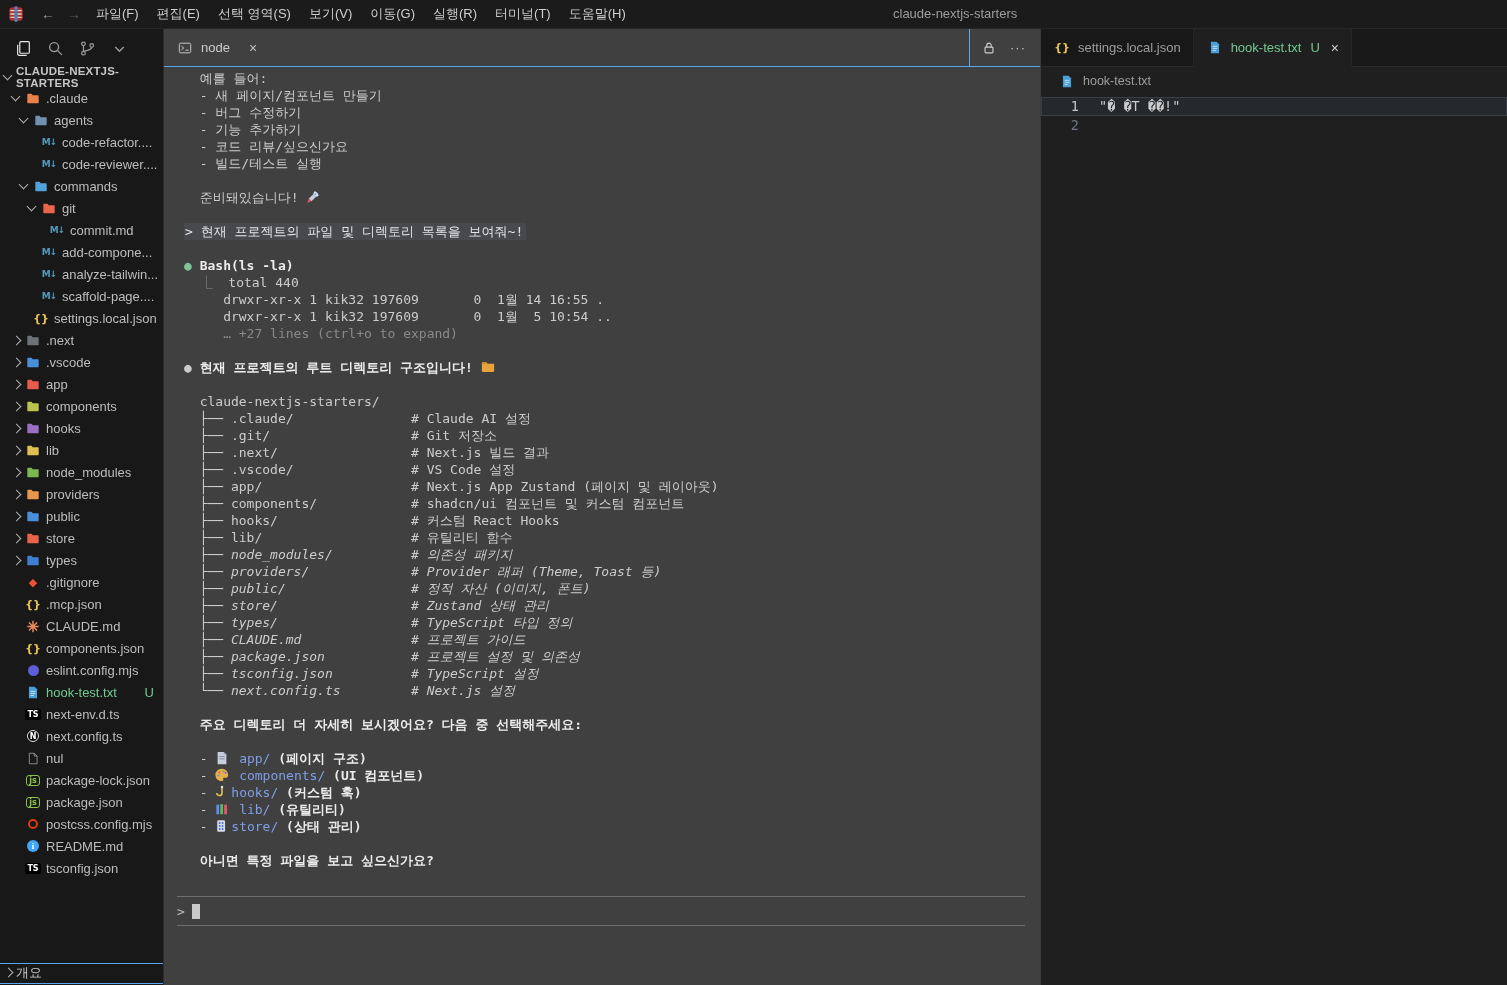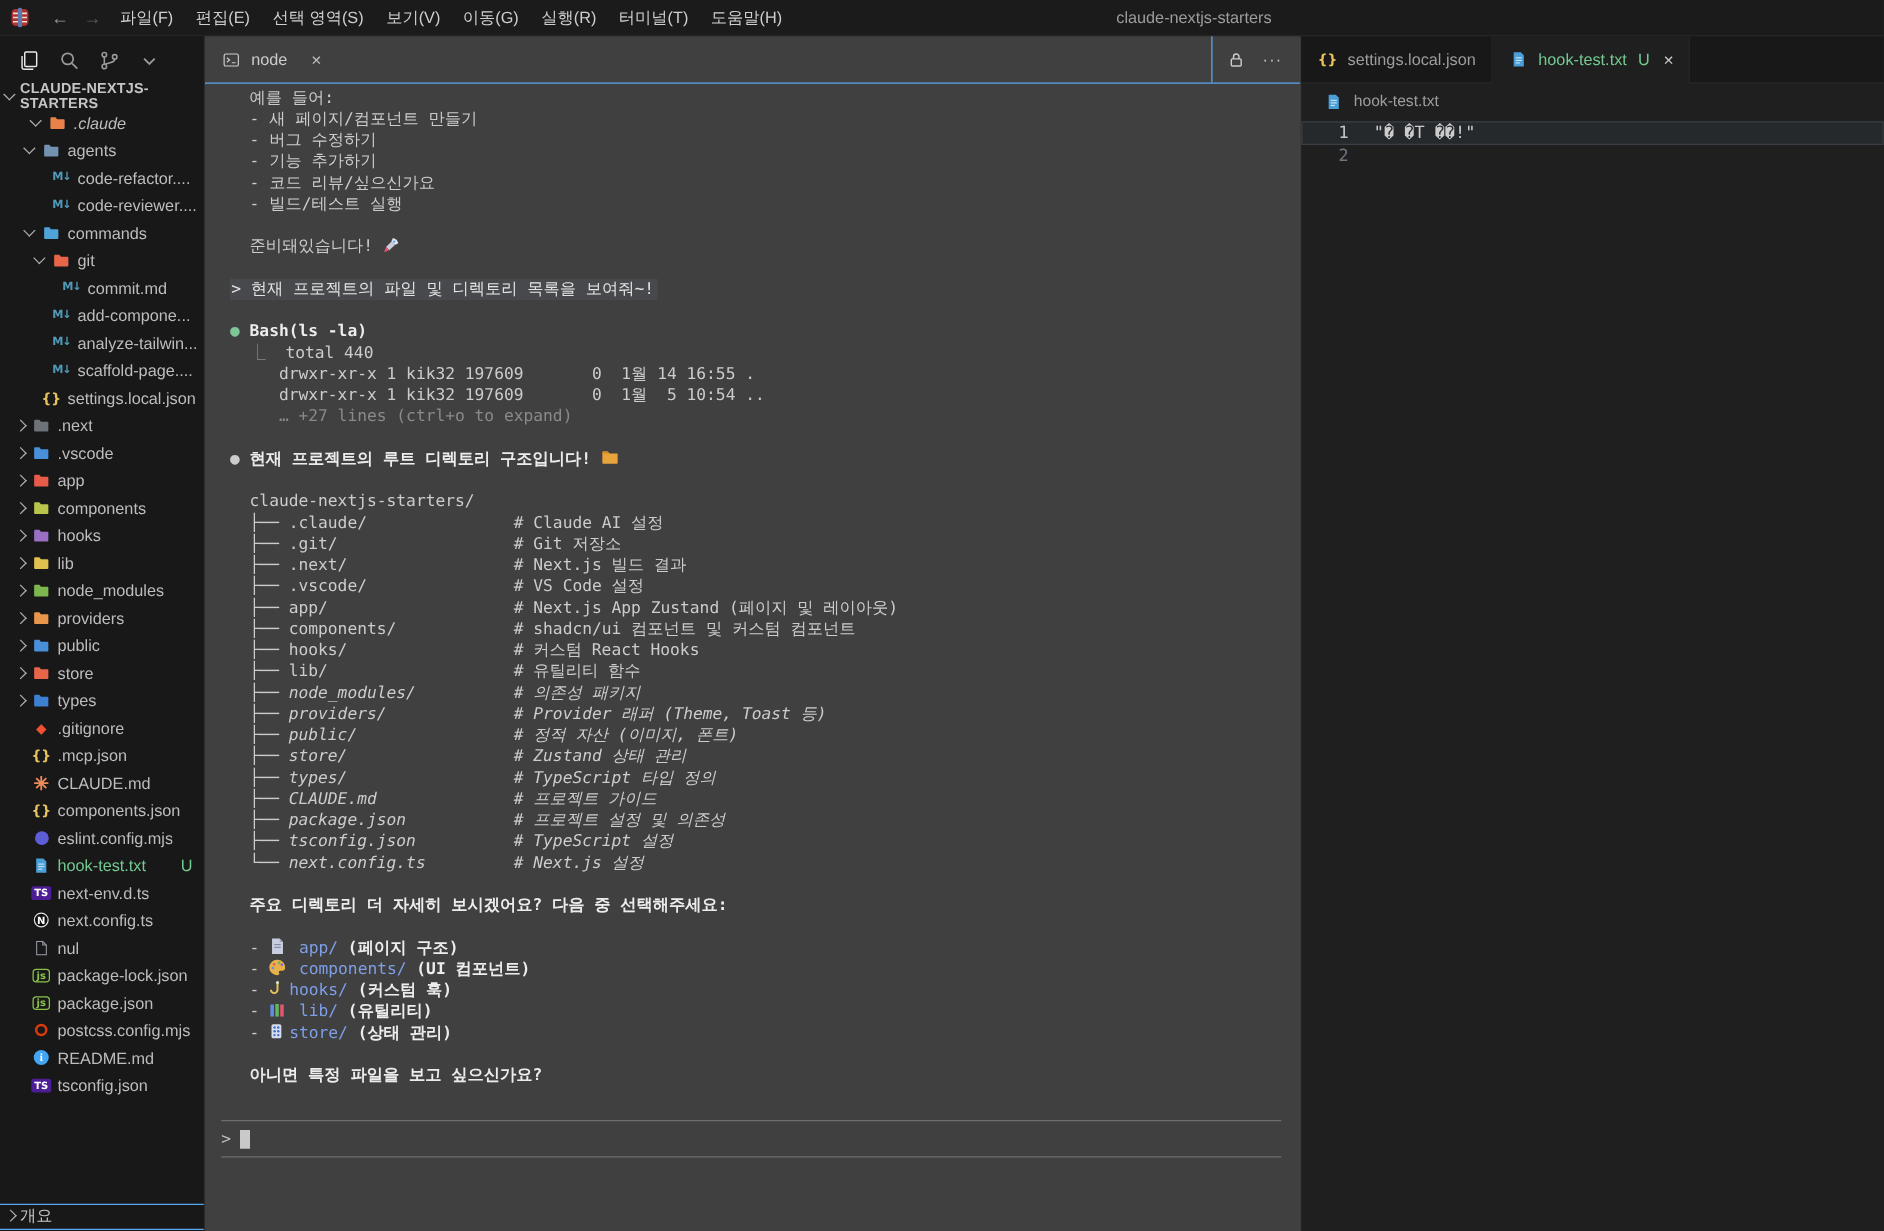--- a/index.html
+++ b/index.html
@@ -33,21 +33,21 @@
   .chev.r::before { content:""; position:absolute; left:5px; top:5px; width:6px; height:6px;
     border-right:1.4px solid #b0b0b0; border-bottom:1.4px solid #b0b0b0; transform:rotate(-45deg); }
   .fi { width:18px; height:16px; flex:none; display:inline-flex; align-items:center; justify-content:center;
         font-family:"DejaVu Sans", sans-serif; }
   .fi svg { width:14px; height:13px; }
   .fi-md { color:#519aba; font-size:9px; font-weight:bold; letter-spacing:-1px; }
   .fi-braces { color:#e8c35c; font-weight:bold; font-size:11px; }
   .fi-git { color:#f05033; font-size:11px; }
   .fi-eslint i { width:11px; height:11px; border-radius:50%; background:#5d5dd8; display:block; }
   .fi-postcss i { width:10px; height:10px; border-radius:50%; border:2px solid #dd3a0a; display:block; }
-  .fi-ts b, .fi-tsconf b { background:#4c1d95; color:#fff; font-size:8px; padding:1px 2px; border-radius:2px; font-weight:bold; }
+  .fi-ts b, .fi-tsconf b { background:#000000; color:#fff; font-size:8px; padding:1px 2px; border-radius:2px; font-weight:bold; }
   .fi-ncirc b { background:#0d0d0d; border:1px solid #e0e0e0; color:#fff; font-size:8px; width:12px; height:12px;
     border-radius:50%; display:flex; align-items:center; justify-content:center; }
   .fi-npm b { border:1px solid #8bc34a; color:#8bc34a; font-size:8px; padding:0 2px; border-radius:3px; }
   .fi-info b { background:#42a5f5; color:#fff; font-size:9px; width:12px; height:12px; border-radius:50%;
     display:flex; align-items:center; justify-content:center; font-family:"Liberation Serif",serif; }
   .outline { position:absolute; bottom:1px; left:0; right:0; height:21px; border-top:1px solid #58a8f0;
     border-bottom:1px solid #58a8f0; display:flex; align-items:flex-start; color:#c5c5c5; background:#181818; }
   
   .terminal { width:876px; flex:none; display:flex; flex-direction:column; background:#404040; position:relative; }
   .term-tabbar { height:38px; flex:none; display:flex; align-items:center; position:relative; border-bottom:1px solid #58a8f0; }
@@ -137,21 +137,21 @@
         <svg viewBox="0 0 16 16" fill="none" stroke="#9a9a9a" stroke-width="1.4">
             <path d="M4 6.5l4 4 4-4"></path>
           </svg>
       </span>
     </div>
     <div class="explorer-title-row">
       <span class="chev d"></span>
       <span>CLAUDE-NEXTJS-STARTERS</span>
     </div>
     <div id="tree">
-        <div class="tree-row" style="padding-left: 21px; font-style: italic;">
+        <div class="tree-row" style="padding-left: 8px;">
           <span class="chev d"></span>
           <span class="fi fi-folder" style="color: rgb(232, 130, 74);">
             <svg viewBox="0 0 16 16">
               <path fill="currentColor" d="M1 3.2c0-.5.4-.9.9-.9h4.2l1.6 1.8h6.4c.5 0 .9.4.9.9v7.8c0 .5-.4.9-.9.9H1.9c-.5 0-.9-.4-.9-.9z"></path>
             </svg>
           </span>
           <span class="tree-label">.claude</span>
         </div>
         <div class="tree-row" style="padding-left: 16px;">
           <span class="chev d"></span>

